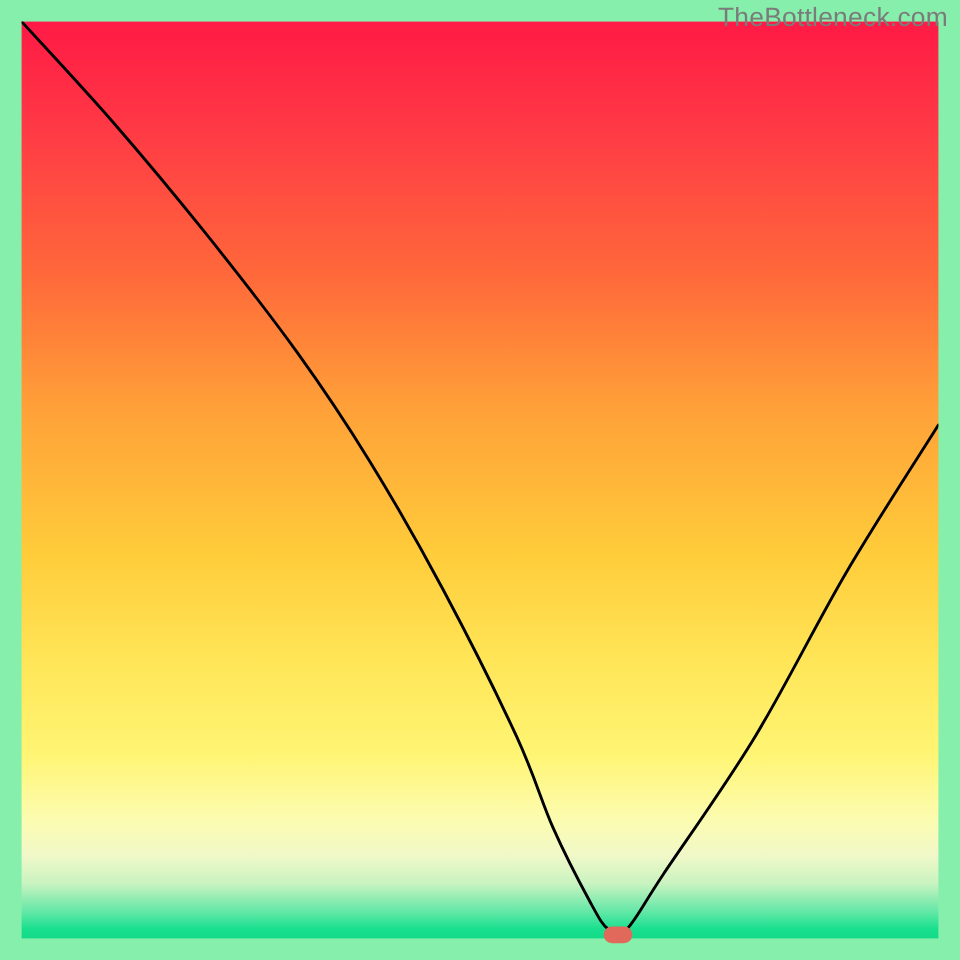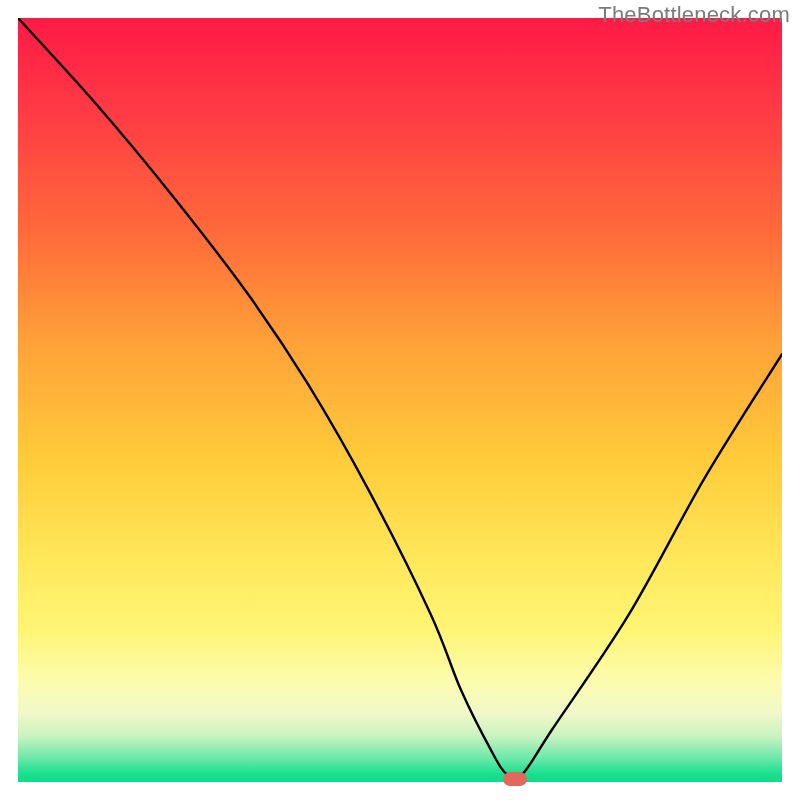--- a/index.html
+++ b/index.html
@@ -8,21 +8,21 @@
     width: 800px;
     height: 800px;
     background: #000;
     overflow: hidden;
     font-family: Arial, Helvetica, sans-serif;
   }
   .frame {
     position: relative;
     width: 800px;
     height: 800px;
-    background: #ffffff;
+    background: #86efac;
   }
   .watermark {
     position: absolute;
     top: 2px;
     right: 10px;
     color: #7b7b7b;
     font-size: 22px;
     font-weight: 500;
     letter-spacing: 0.2px;
     z-index: 50;

